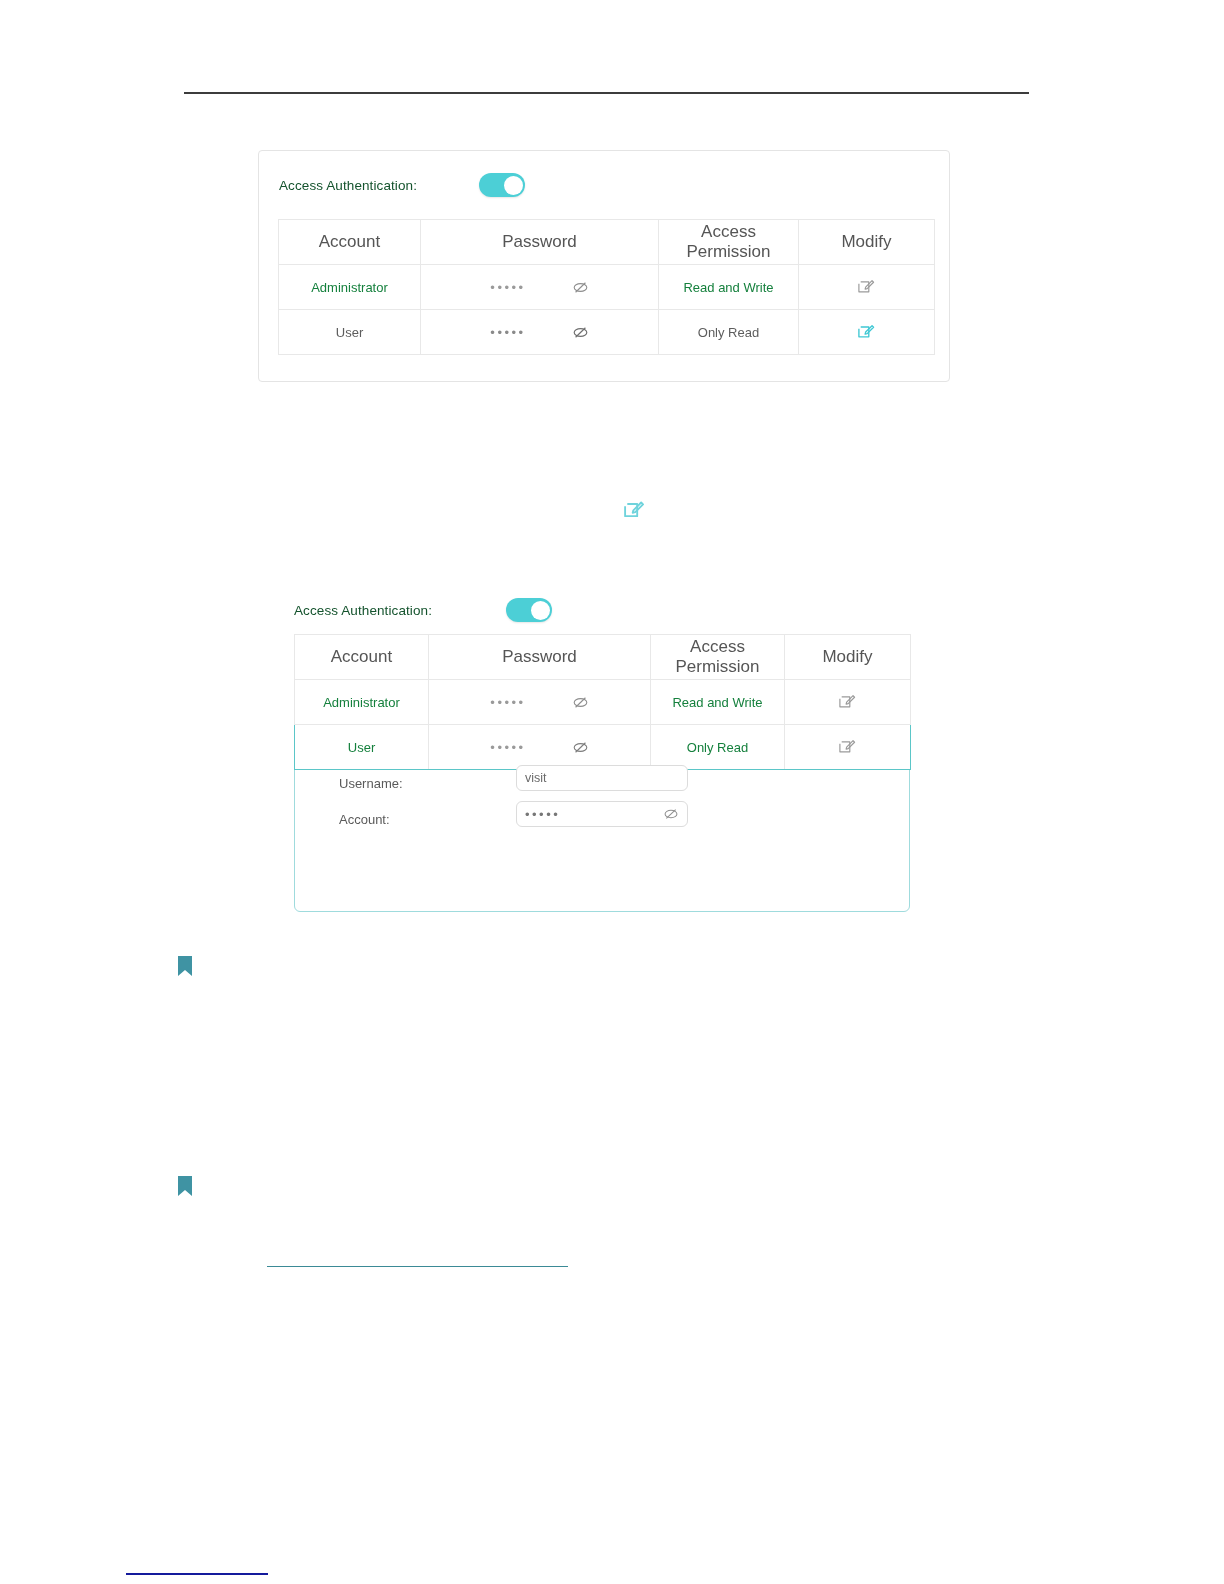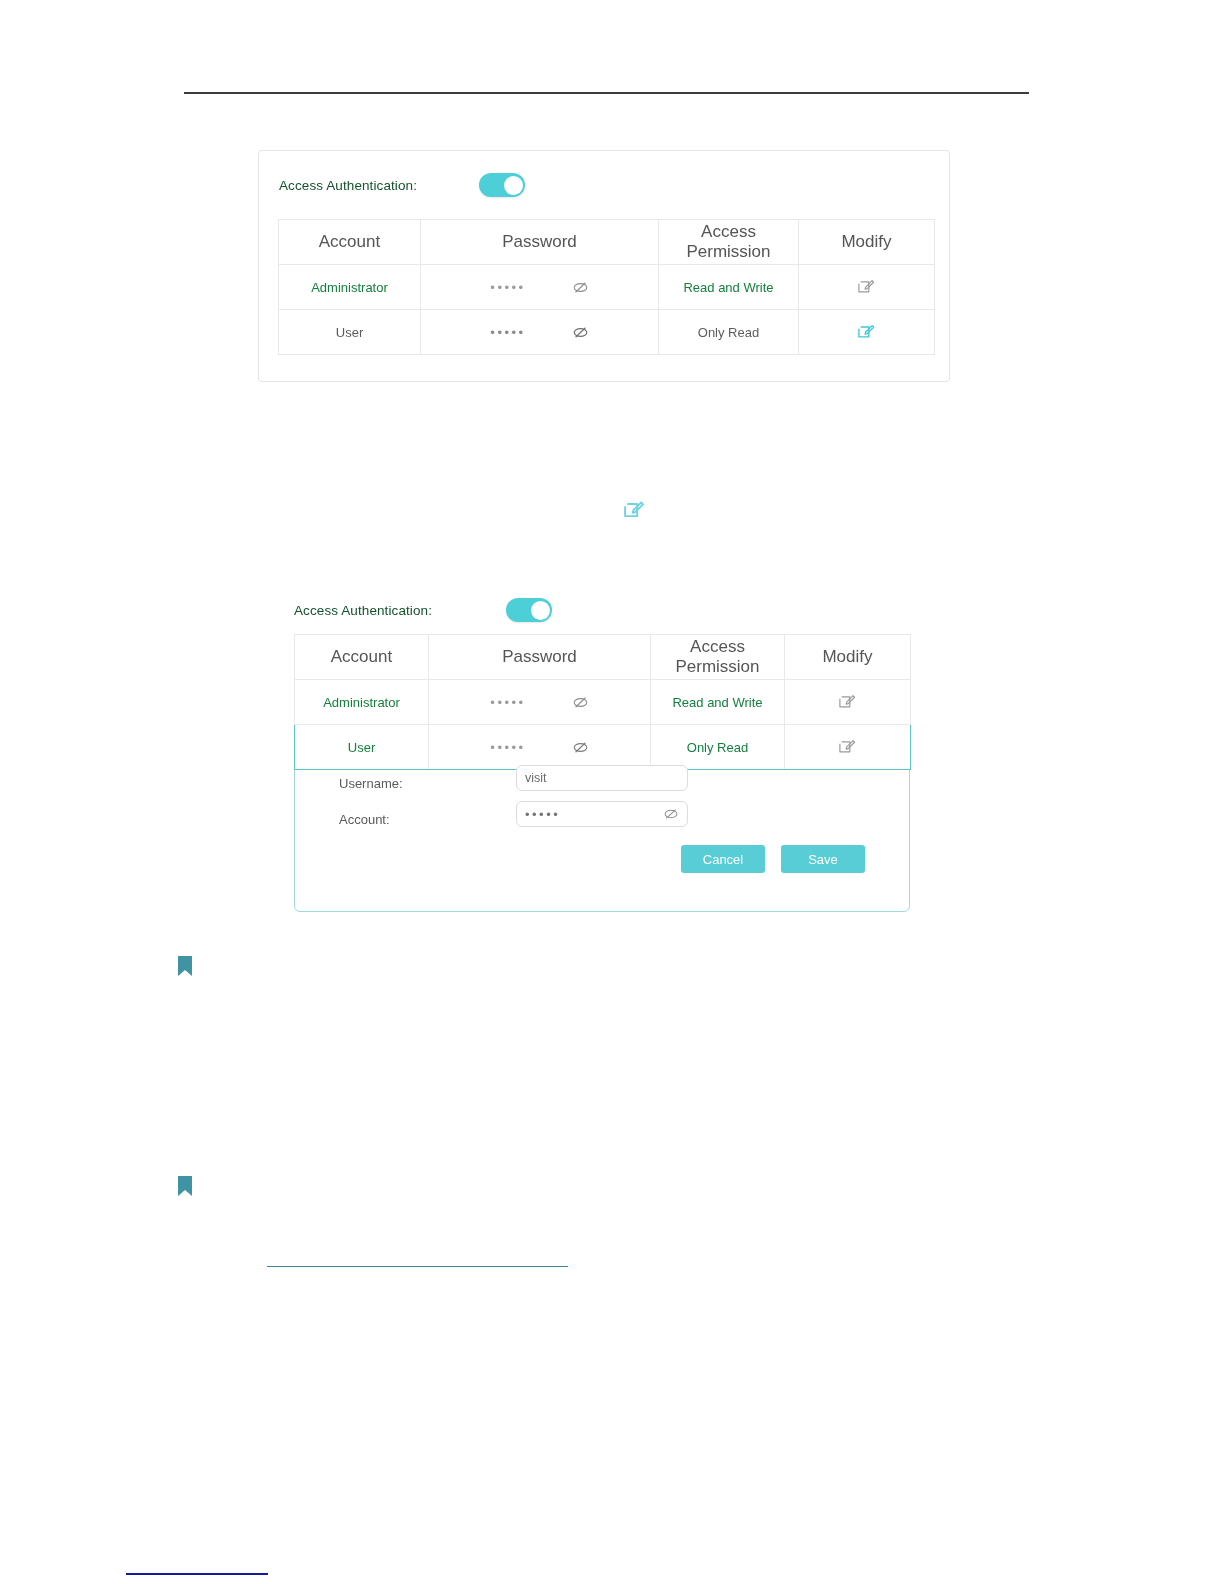--- a/index.html
+++ b/index.html
@@ -415,24 +415,20 @@
         <span class="val dots">•••••</span>
         <span class="icon eye-slash">
           <svg width="16" height="16" viewBox="0 0 20 20">
             <ellipse cx="10" cy="10" rx="7.4" ry="4.6" fill="none" stroke="#8e8e8e" stroke-width="1.3"></ellipse>
             <line x1="4.2" y1="15.6" x2="15.8" y2="4.4" stroke="#8e8e8e" stroke-width="1.3"></line>
           </svg>
         </span>
       </div>
     </div>
 
-    <div class="btn-row">
-      <button class="btn">Cancel</button>
-      <button class="btn">Save</button>
-    </div>
   </div>
 </div>
 
 <div class="bookmark" id="note-one">
   <svg width="14" height="20" viewBox="0 0 14 20">
     <path d="M0 0 H14 V20 L7 14 L0 20 Z" fill="#3f93a3"></path>
   </svg>
 </div>
 <div class="bookmark" id="note-two">
   <svg width="14" height="20" viewBox="0 0 14 20">

